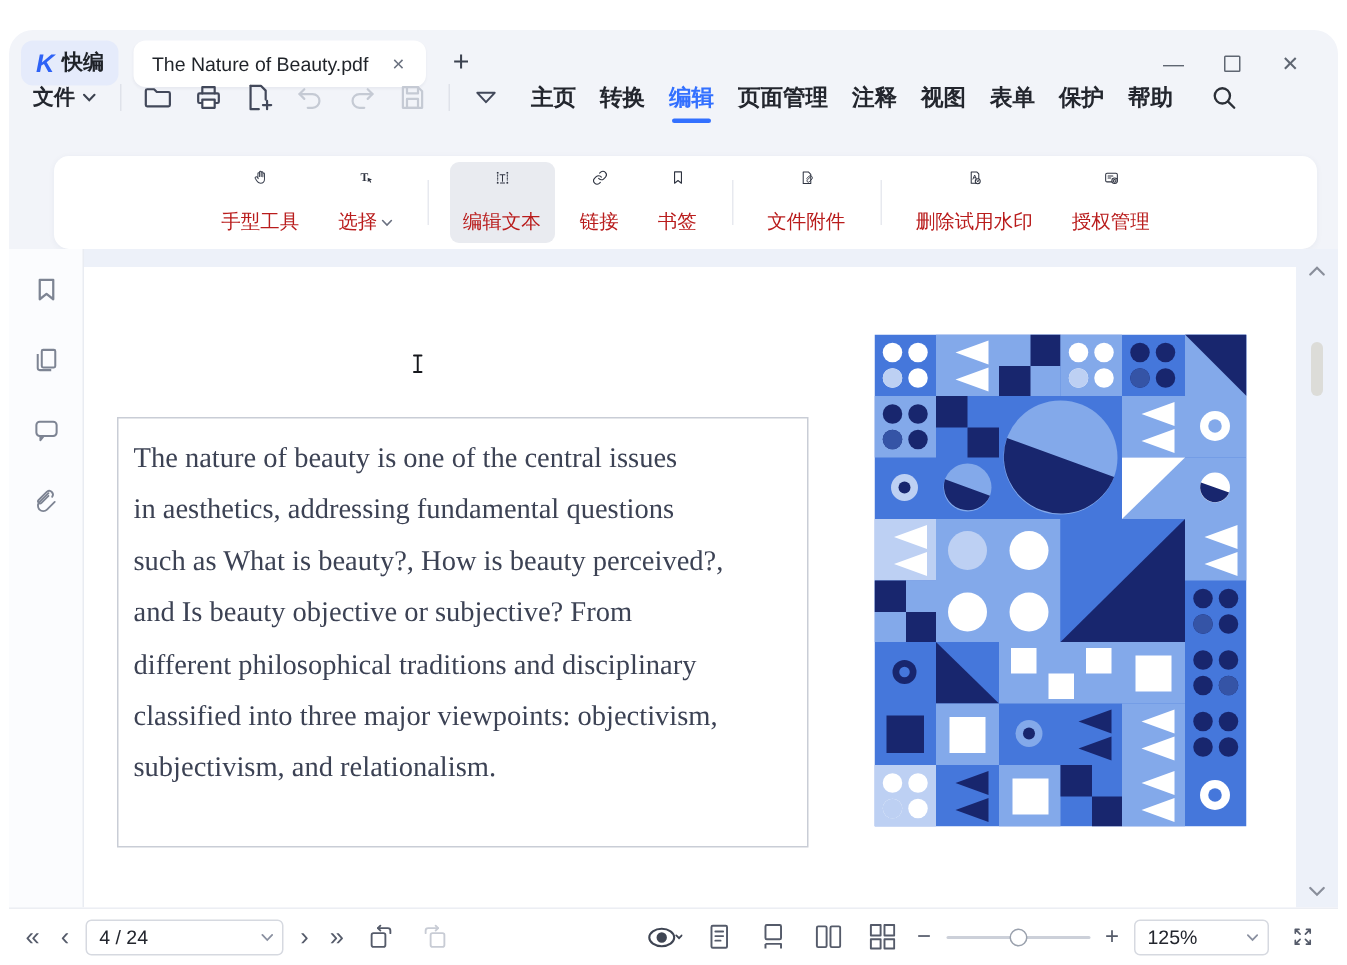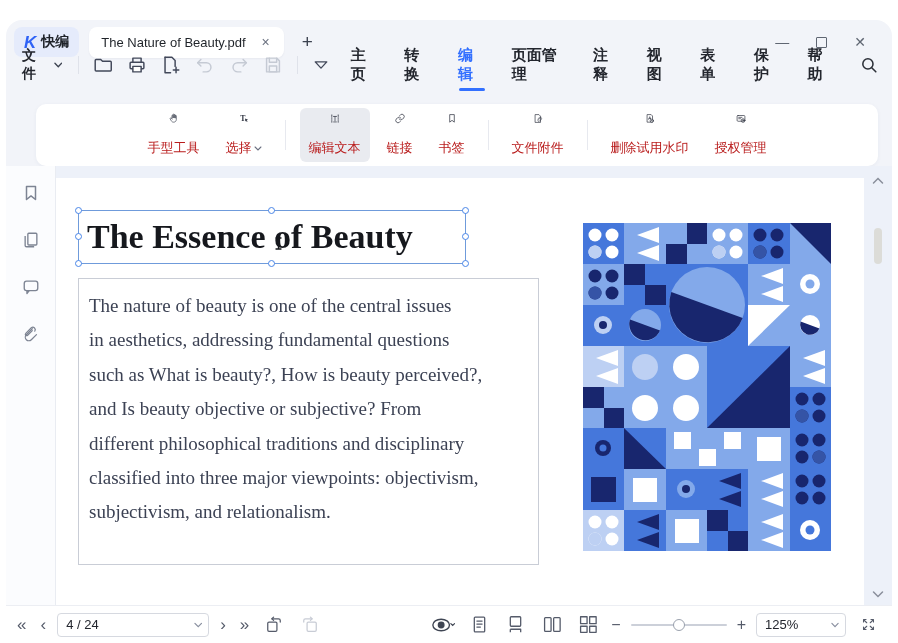--- a/index.html
+++ b/index.html
@@ -19,21 +19,21 @@
   .win-controls{margin-left:auto;display:flex;align-items:center;gap:27px;padding-right:12px;}
   .wc{color:#5f6672;font-size:14px;line-height:1;cursor:pointer;}
   .wc-max{width:11px;height:11px;border:1.4px solid #5f6672;border-radius:1px;}
 
   
   .menubar{position:absolute;top:46px;left:16px;right:16px;height:38px;display:flex;align-items:center;}
   .file-menu{display:flex;align-items:center;gap:5px;font-size:14px;font-weight:700;color:#23262e;cursor:pointer;padding:4px 6px;}
   .vsep{width:1px;height:18px;background:#dfe2ea;margin:0 10px;}
   .mb-icons{display:flex;align-items:center;gap:6px;}
   .icon-btn{width:28px;height:28px;display:flex;align-items:center;justify-content:center;border-radius:5px;cursor:pointer;}
-  .menus{display:flex;align-items:flex-start;gap:26px;margin-left:16px;}
+  .menus{display:flex;align-items:flex-start;gap:16px;margin-left:16px;}
   .menu-item{position:relative;font-size:15px;font-weight:700;color:#23262e;cursor:pointer;padding:6px 0;}
   .menu-item.active{color:#3370ff;}
   .menu-item.active::after{content:"";position:absolute;left:50%;transform:translateX(-50%);bottom:-1px;width:26px;height:3px;border-radius:2px;background:#3370ff;}
   .search-btn{margin-left:20px;}
 
   
   .toolbar-card{position:absolute;top:104px;left:36px;width:842px;height:62px;background:#fff;border-radius:10px;box-shadow:0 1px 4px rgba(40,50,90,.05);display:flex;align-items:center;justify-content:center;gap:8px;}
   .tool{display:flex;flex-direction:column;align-items:center;justify-content:center;gap:3px;padding:5px 9px;border-radius:6px;height:54px;cursor:pointer;}
   .tool.active{background:#e9ebf0;text-align:center;}
   .tool-label{font-size:13px;color:#b91c1c;white-space:nowrap;display:flex;align-items:center;gap:2px;margin-top:12px;}
@@ -58,21 +58,21 @@
   .h-sw{left:-4px;bottom:-4px;}.h-s{left:calc(50% - 4px);bottom:-4px;}.h-se{right:-4px;bottom:-4px;}
   .text-cursor{position:absolute;left:218px;top:58px;}
   .para-box{position:absolute;left:22px;top:100px;width:461px;height:287px;border:1px solid #c9cdd6;padding:10px 0 0 10px;overflow:hidden;}
   .para-line{font-family:"Liberation Serif","DejaVu Serif",serif;font-size:19px;color:#3c4254;line-height:34.4px;white-space:nowrap;}
   .pattern{position:absolute;left:527px;top:45px;width:248px;height:328px;}
 
   
   .statusbar{position:absolute;bottom:0;left:6px;right:6px;height:38px;background:#fff;border-top:1px solid #eceef3;display:flex;align-items:center;justify-content:space-between;padding:0 10px 0 8px;}
   .sb-group{display:flex;align-items:center;gap:8px;}
   .nav-glyph{font-size:17px;color:#555b6a;cursor:pointer;padding:0 3px;line-height:1;}
-  .page-input-wrap{display:flex;align-items:center;border:1px solid #d6d9e0;border-radius:4px;height:24px;width:152px;padding:0 6px 0 8px;background:#fff;}
+  .page-input-wrap{display:flex;align-items:center;border:1px solid #d6d9e0;border-radius:4px;height:24px;width:132px;padding:0 6px 0 8px;background:#fff;}
   .page-input{border:none;outline:none;width:100%;font-size:13px;color:#23262e;padding:0;background:transparent;}
   .zoom-input-wrap{display:flex;align-items:center;border:1px solid #d6d9e0;border-radius:4px;height:24px;width:90px;padding:0 6px 0 8px;background:#fff;}
   .zoom-text{font-size:16px;color:#555b6a;cursor:pointer;padding:0 2px;line-height:1;user-select:none;}
   .slider{position:relative;width:96px;height:14px;cursor:pointer;}
   .slider-track{position:absolute;left:0;right:0;top:6px;height:2px;background:#ccd0d9;border-radius:1px;}
   .slider-thumb{position:absolute;left:42px;top:1px;width:12px;height:12px;border-radius:50%;background:#fff;border:1.5px solid #9aa1ad;}
 </style>
 </head>
 <body>
 
@@ -266,31 +266,20 @@
       <span class="rail-btn">
           <svg width="18" height="18" viewBox="0 0 22 22" fill="none" stroke="#7d8493" stroke-width="1.5" stroke-linecap="round" stroke-linejoin="round">
             <path d="M14.6 4.6 7.3 11.9a4.3 4.3 0 0 0 6.1 6.1l6.3-6.3" transform="translate(-2,0)"></path>
             <path d="M17.6 7.6a3 3 0 0 0-4.2-4.2L6.6 10.2a1.6 1.6 0 0 0 2.3 2.3l5.7-5.7" transform="translate(-2,0)"></path>
           </svg>
         </span>
     </div>
 
     <div class="page">
 
-      <div class="title-box">
-        <div class="doc-title">The Essence of Beauty</div>
-        <span class="handle h-nw"></span>
-        <span class="handle h-n"></span>
-        <span class="handle h-ne"></span>
-        <span class="handle h-w"></span>
-        <span class="handle h-e"></span>
-        <span class="handle h-sw"></span>
-        <span class="handle h-s"></span>
-        <span class="handle h-se"></span>
-      </div>
       <span class="text-cursor"><svg width="9" height="13" viewBox="0 0 9 13" fill="none" stroke="#16181d" stroke-width="1.3" stroke-linecap="round">
             <path d="M2 1h5M4.5 1v11M2 12h5"></path>
           </svg></span>
 
       <div class="para-box">
         <div class="para-line">The nature of beauty is one of the central issues</div>
         <div class="para-line">in aesthetics, addressing fundamental questions</div>
         <div class="para-line">such as What is beauty?, How is beauty perceived?,</div>
         <div class="para-line">and Is beauty objective or subjective? From</div>
         <div class="para-line">different philosophical traditions and disciplinary</div>

